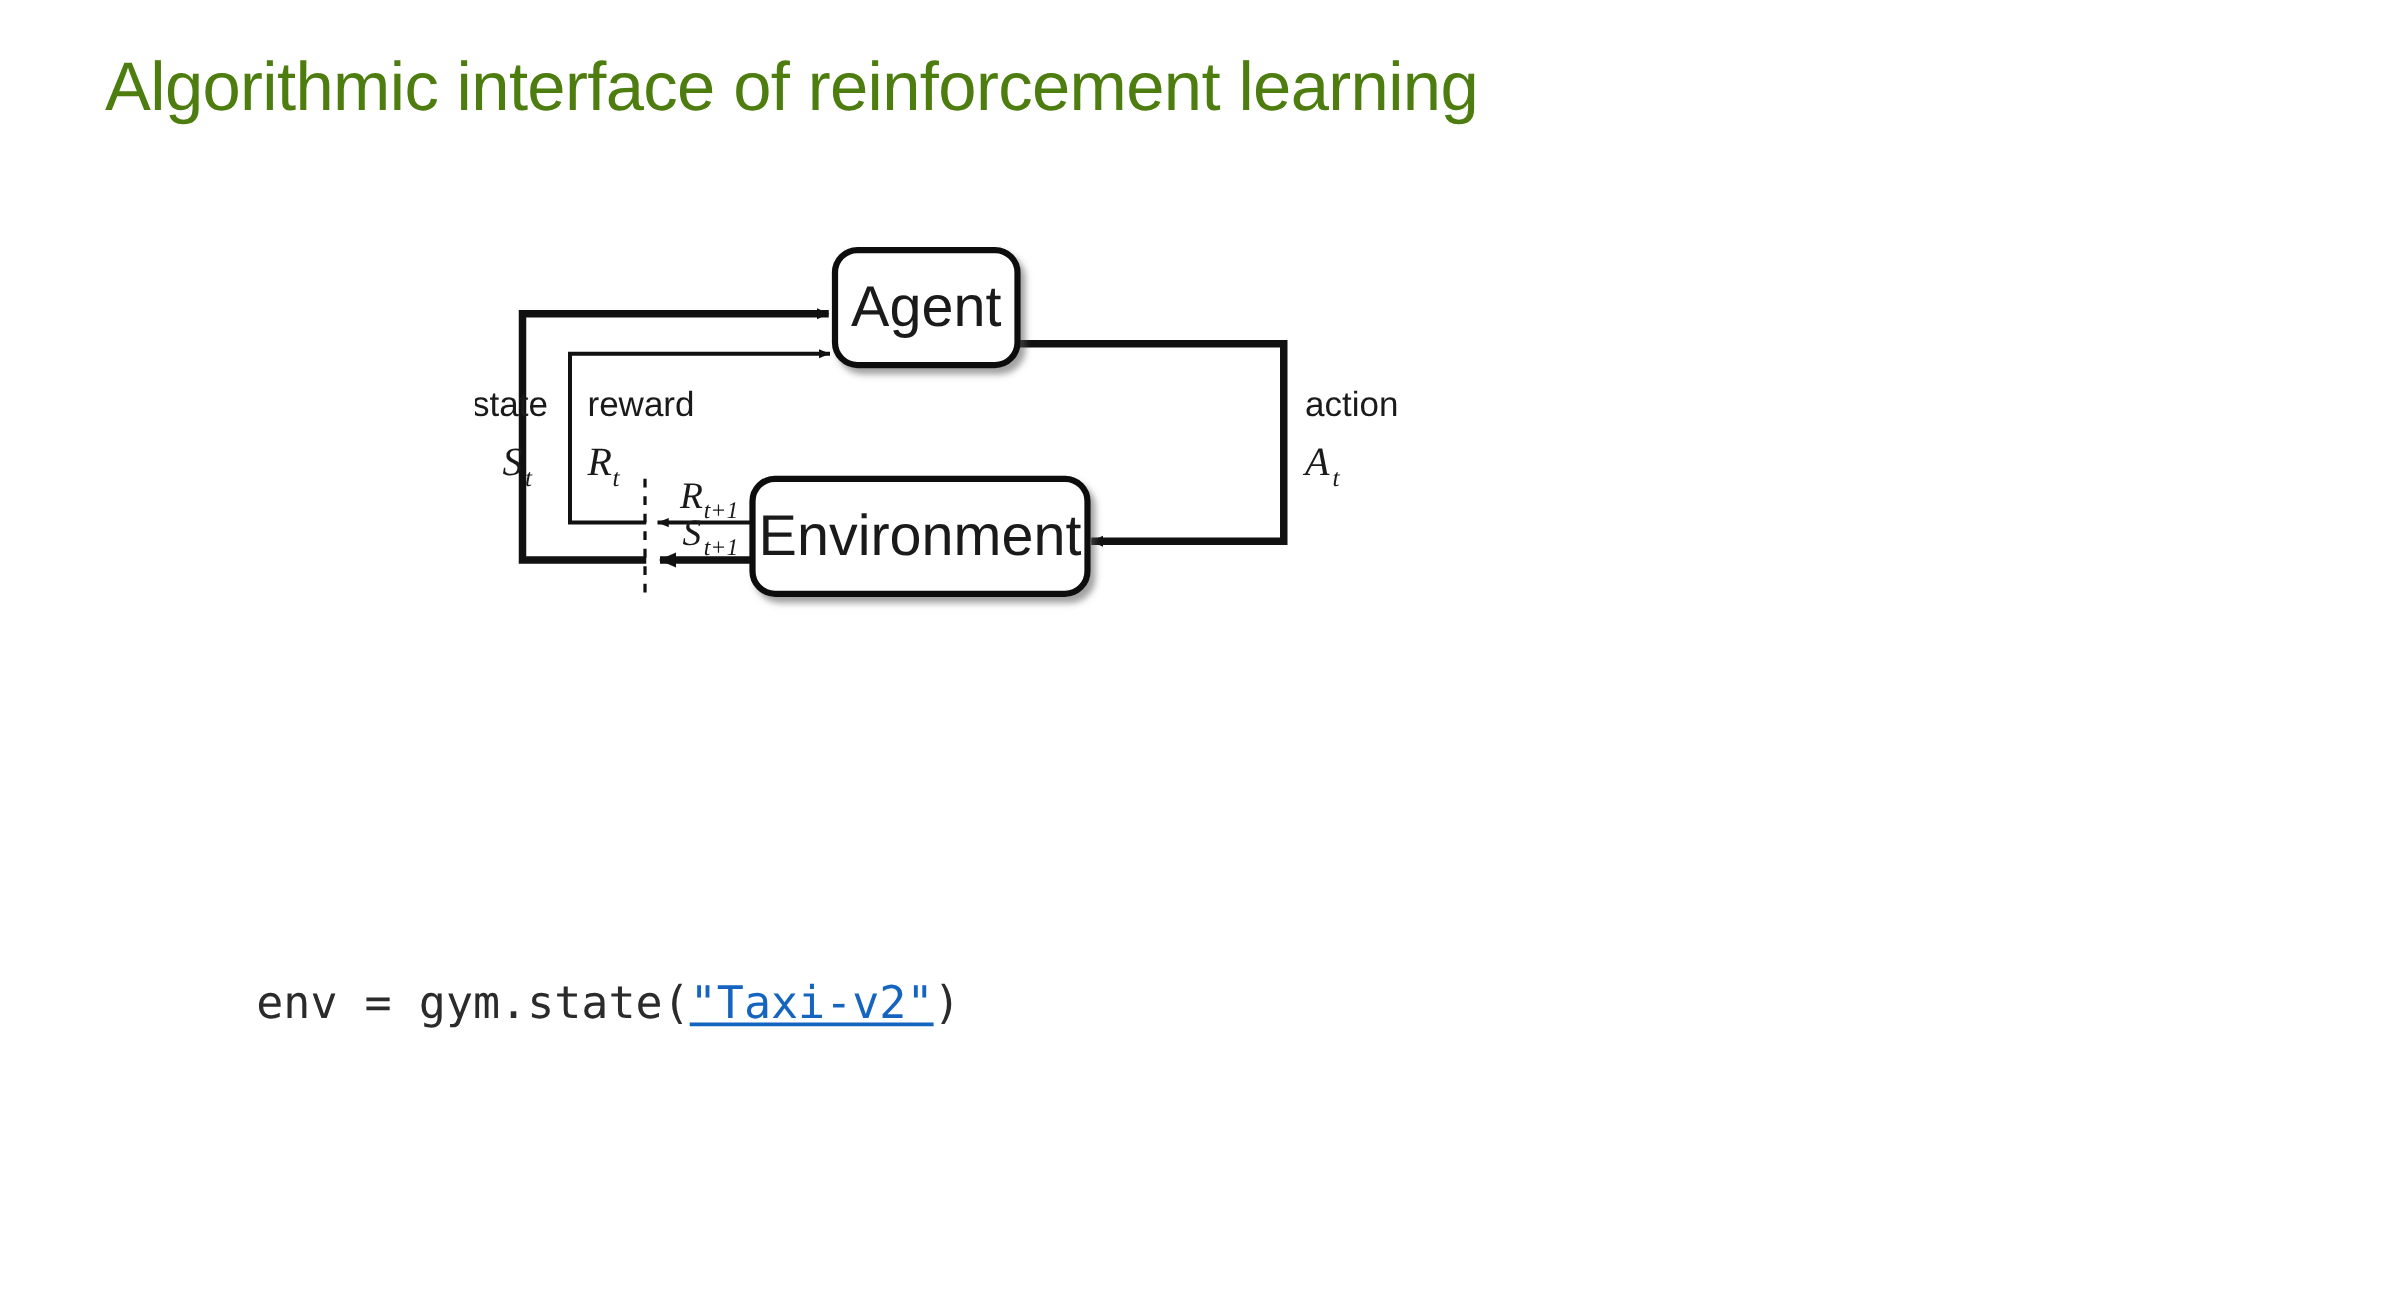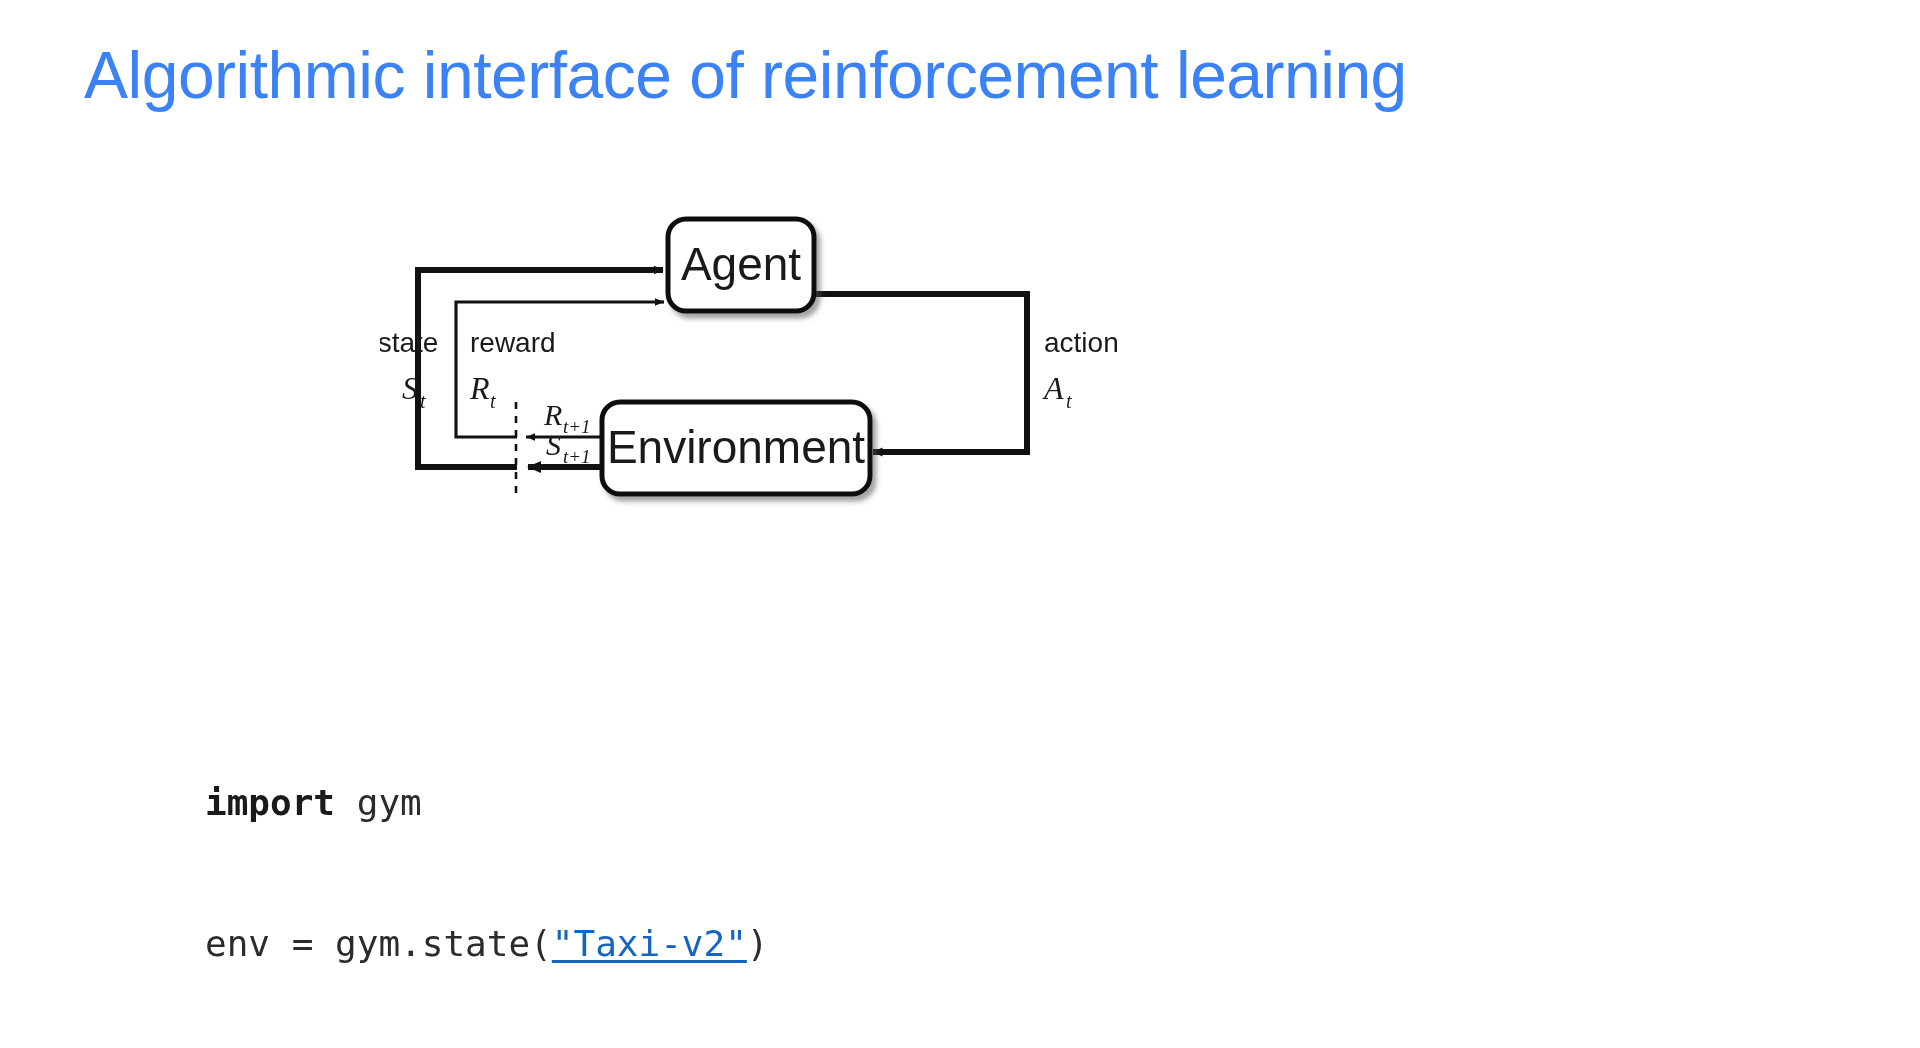--- a/index.html
+++ b/index.html
@@ -16,33 +16,33 @@
     color: #000000;
   }
 
   
   .slide-title {
     position: absolute;
     left: 84px;
     top: 42px;
     width: 1800px;
     font-family: "Liberation Sans", sans-serif;
-    font-size: 66px;
+    font-size: 55px;
     font-weight: 400;
     line-height: 1.0;
     letter-spacing: -0.5px;
-    color: #3b82f6;
+    color: #4d7c0f;
     white-space: nowrap;
   }
 
   
   .diagram-wrap {
     position: absolute;
     left: 380px;
-    top: 197px;
+    top: 178px;
     width: 1060px;
     height: 360px;
   }
   .diagram-svg {
     display: block;
     width: 1060px;
     height: 360px;
   }
 
   
@@ -147,20 +147,19 @@
     </g>
 
     <g>
       <text x="166" y="258" font-family="Liberation Serif, serif" font-style="italic" font-size="30" fill="#1a1a1a">S</text>
       <text x="183" y="266" font-family="Liberation Serif, serif" font-style="italic" font-size="19" fill="#1a1a1a">t+1</text>
     </g>
   </svg>
 </div>
 
 <div class="code-block">
-  <span class="code-line"><span class="tok-kw">import</span><span class="tok-plain"> gym</span></span>
   <span class="code-line"><span class="tok-plain">env = gym.state(</span><span class="tok-link">"Taxi-v2"</span><span class="tok-plain">)</span></span>
   
   
   
   
   
 </div>
 
 </body></html>

